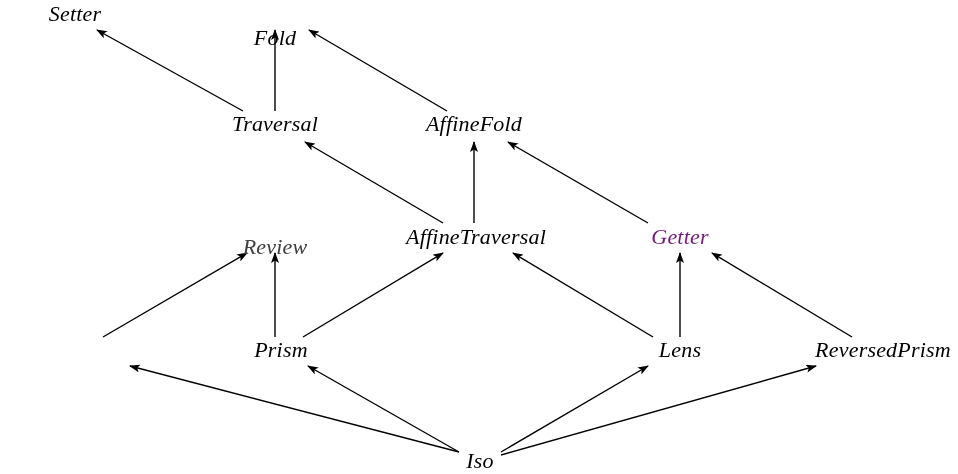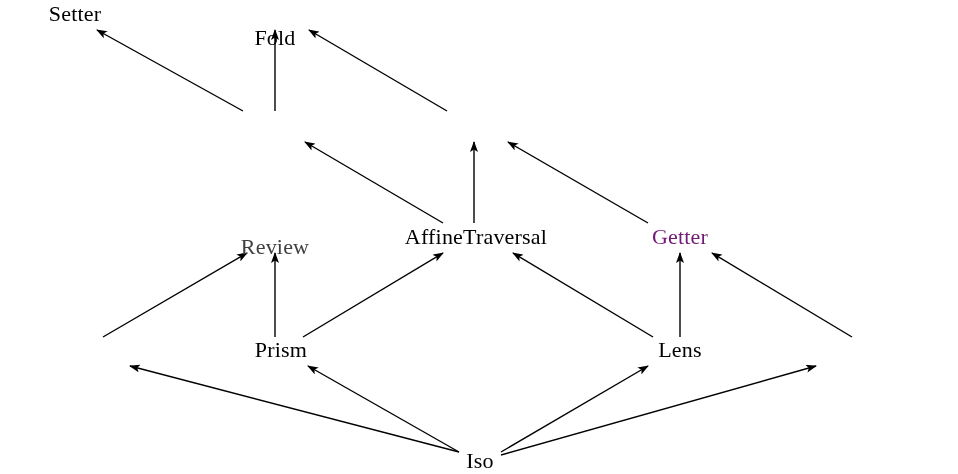--- a/index.html
+++ b/index.html
@@ -25,20 +25,21 @@
   }
   #node-layer {
     position: absolute;
     left: 0;
     top: 0;
     width: 958px;
     height: 474px;
   }
   .node-label {
     position: absolute;
+    font-style: italic;
     font-size: 22px;
     line-height: 22px;
     color: #000000;
     white-space: nowrap;
     transform: translate(-50%, -50%);
     letter-spacing: 0.2px;
     text-align: center;
   }
 </style>
 </head>
@@ -68,21 +69,24 @@
         <line x1="459" y1="452" x2="130" y2="366" stroke="#000000" stroke-width="1.4" marker-end="url(#arrowhead)"></line>
         <line x1="459" y1="452" x2="308" y2="366" stroke="#000000" stroke-width="1.4" marker-end="url(#arrowhead)"></line>
         <line x1="501" y1="452" x2="648" y2="366" stroke="#000000" stroke-width="1.4" marker-end="url(#arrowhead)"></line>
         <line x1="501" y1="455" x2="816" y2="366" stroke="#000000" stroke-width="1.4" marker-end="url(#arrowhead)"></line>
       </g>
   </svg>
 
   <div id="node-layer">
       <div class="node-label" style="left: 75px; top: 14px; color: rgb(0, 0, 0);">Setter</div>
       <div class="node-label" style="left: 275px; top: 14px; color: rgb(0, 0, 0); margin-top: 24px;">Fold</div>
+      <div class="node-label" style="left: 275px; top: 124px; color: rgb(0, 0, 0);">Traversal</div>
+      <div class="node-label" style="left: 474px; top: 124px; color: rgb(0, 0, 0);">AffineFold</div>
       <div class="node-label" style="left: 275px; top: 237px; color: #404040; margin-top: 10px;">Review</div>
       <div class="node-label" style="left: 476px; top: 237px; color: rgb(0, 0, 0);">AffineTraversal</div>
       <div class="node-label" style="left: 680px; top: 237px; color: #701a75;">Getter</div>
       <div class="node-label" style="left: 281px; top: 350px; color: rgb(0, 0, 0);">Prism</div>
       <div class="node-label" style="left: 680px; top: 350px; color: #000000;">Lens</div>
+      <div class="node-label" style="left: 883px; top: 350px; color: rgb(0, 0, 0);">ReversedPrism</div>
       <div class="node-label" style="left: 480px; top: 461px; color: rgb(0, 0, 0);">Iso</div>
     </div>
 
 </div>
 
 </body></html>

